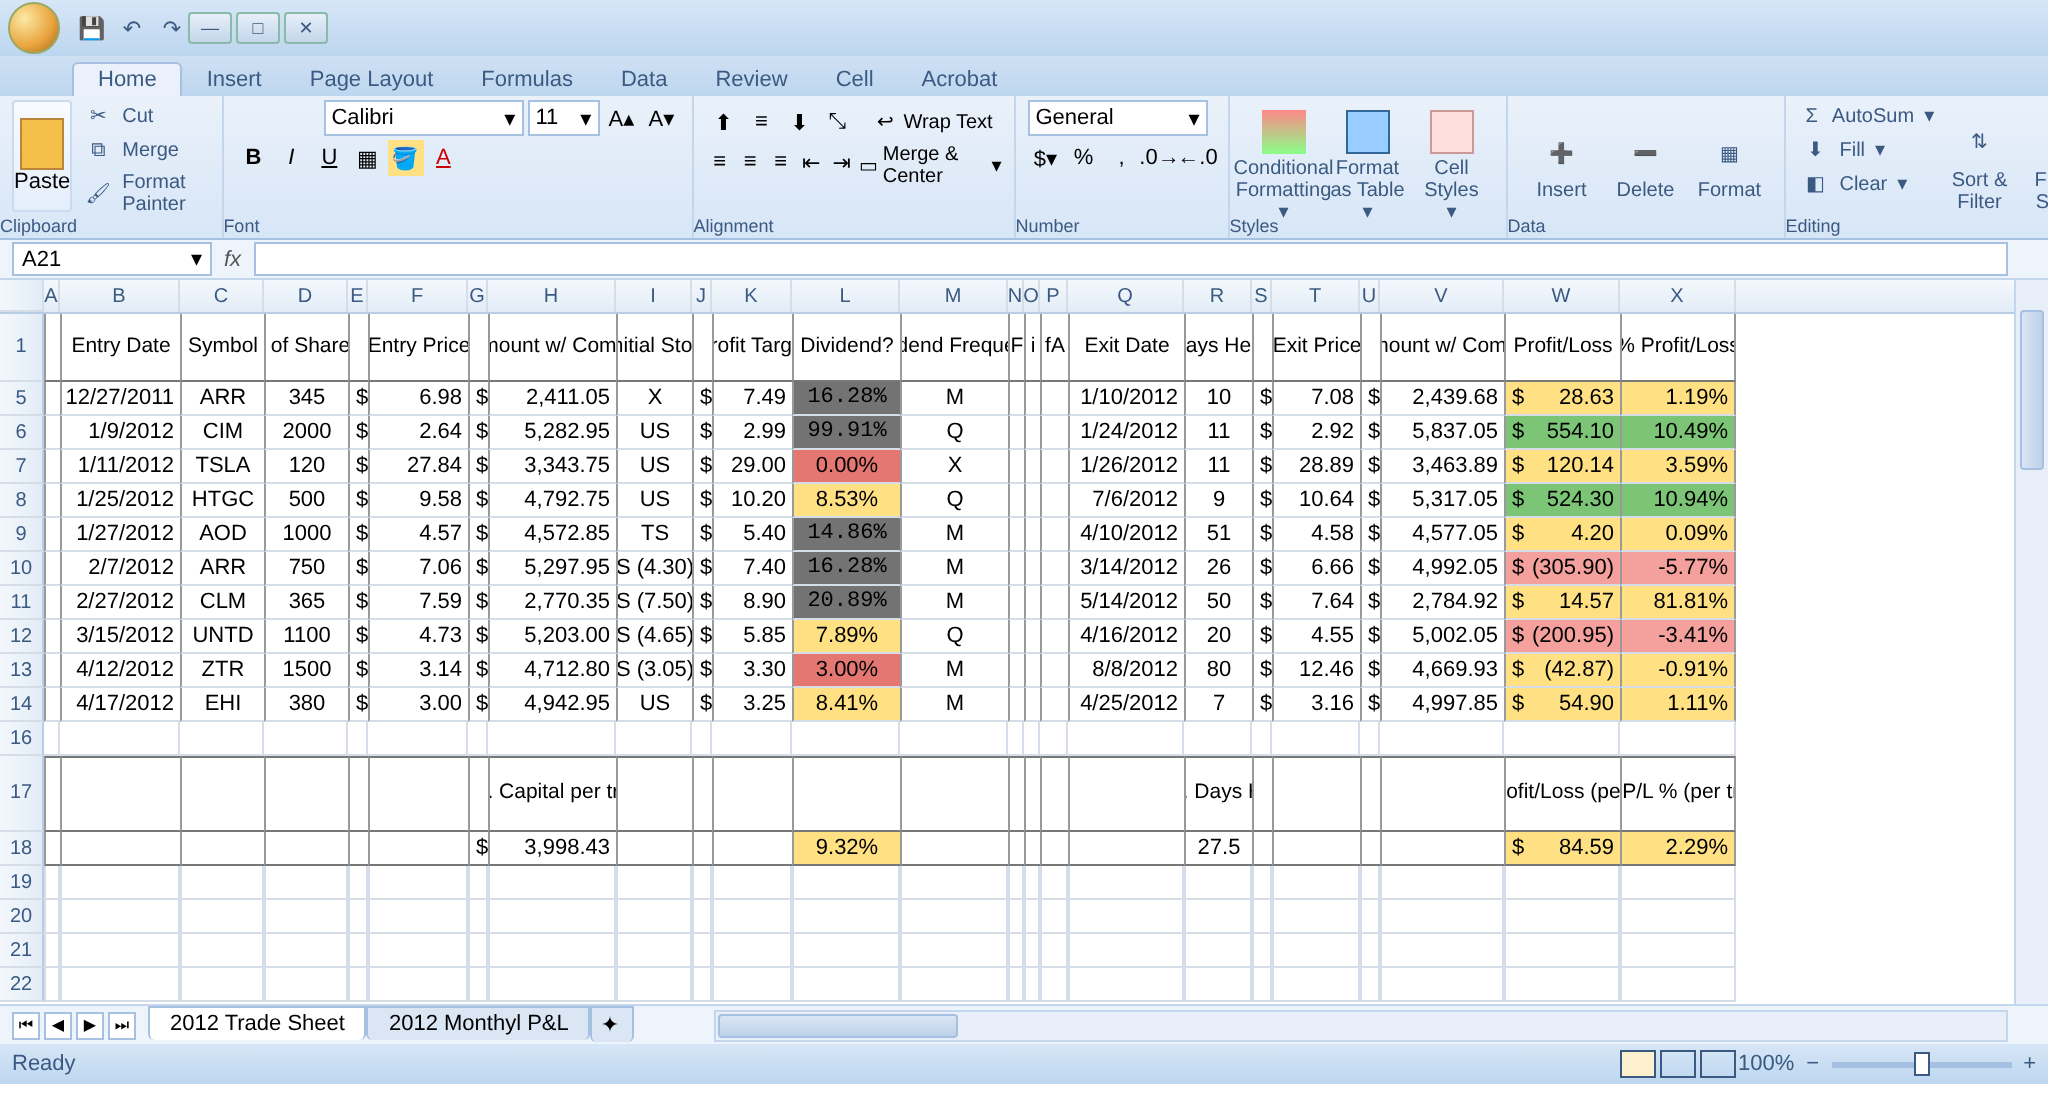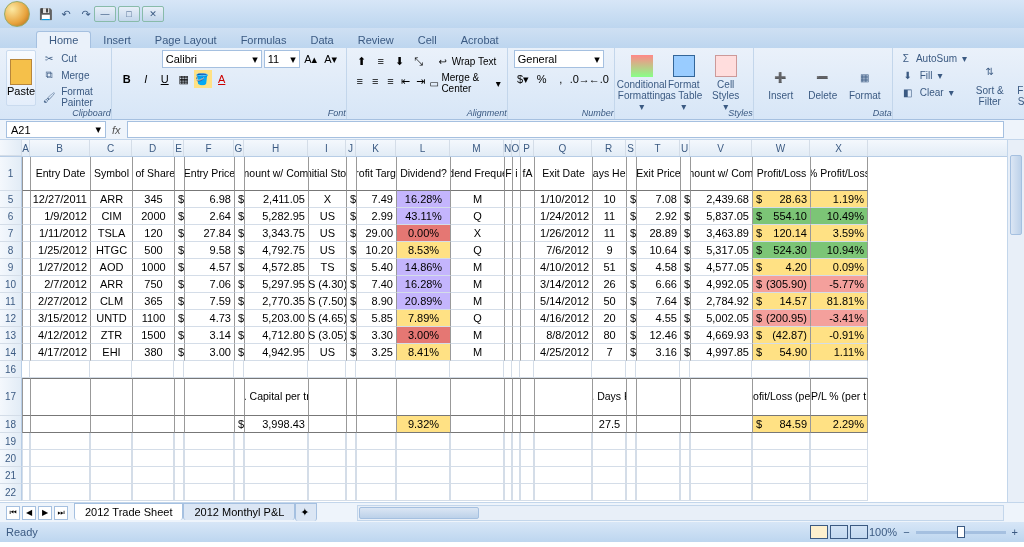--- a/index.html
+++ b/index.html
@@ -15,21 +15,21 @@
 .win-btn { width:22px; height:16px; background:linear-gradient(#e8eff8,#c3d6eb); border:1px solid #8ba; border-radius:2px; display:flex; align-items:center; justify-content:center; font-size:9px; }
 
 
 .tabs { height:20px; background:linear-gradient(#cfe0f3,#bdd6ef); display:flex; align-items:flex-end; padding-left:36px; font-size:11px; }
 .tab { padding:2px 12px; color:#3b5a82; cursor:pointer; }
 .tab.active { background:#eaf1fa; border-radius:3px 3px 0 0; border:1px solid #a5c0e0; border-bottom:none; }
 
 
 .ribbon { height:72px; background:linear-gradient(#eaf1fa,#d7e6f7); border-bottom:1px solid #a5c0e0; display:flex; }
 .group { border-right:1px solid #c3d6eb; padding:2px 6px; display:flex; flex-direction:column; position:relative; }
-.group-label { position:absolute; bottom:1px; left:0; right:0; text-align:right; font-size:9px; color:#3b5a82;font-style:italic; }
+.group-label { position:absolute; bottom:1px; left:0; right:0; text-align:left; font-size:9px; color:#3b5a82; }
 .paste-big { width:38px; height:56px; display:flex; flex-direction:column; align-items:center; justify-content:center; background:linear-gradient(#f8fbff,#e4eefb); border:1px solid #cadbef; border-radius:2px; margin-right:4px; }
 .small-stack { display:flex; flex-direction:column; gap:1px; font-size:10px; color:#3b5a82; }
 .small-stack span { display:flex; align-items:center; gap:3px; padding:1px 2px; }
 .icon-box { width:14px; height:14px; display:inline-flex; align-items:center; justify-content:center; }
 .font-row { display:flex; gap:2px; align-items:center; }
 .combo { background:#fff; border:1px solid #a5c0e0; height:18px; display:flex; align-items:center; padding:0 3px; font-size:11px; }
 .btn-row { display:flex; gap:1px; margin-top:2px; }
 .rb-btn { width:18px; height:18px; display:flex; align-items:center; justify-content:center; border:1px solid transparent; }
 .big-btn { width:42px; display:flex; flex-direction:column; align-items:center; justify-content:center; font-size:10px; color:#3b5a82; text-align:center; line-height:1.1; padding:2px 1px; }
 .big-btn .icon-box { width:22px; height:22px; margin-bottom:2px; }
@@ -54,21 +54,21 @@
 .cell.r { justify-content:flex-end; }
 .cell.l { justify-content:flex-start; }
 .cell.c { justify-content:center; }
 .hdr .cell { background:#fff; font-weight:normal; text-align:center; line-height:1.1; font-size:10.5px; flex-direction:column; border-bottom:1px solid #777; }
 .row.hdr .cell, .row.data .cell, .row.sum .cell, .row.avg .cell { border-left:1px solid #999; border-right:none; }
 .row.hdr .cell:last-child, .row.data .cell:last-child, .row.sum .cell:last-child, .row.avg .cell:last-child { border-right:1px solid #999; }
 .row.data .cell { border-bottom:1px solid #d4dde8; }
 .row.sum .cell { border-top:1px solid #777; border-bottom:1px solid #777; }
 .row.avg .cell { border-bottom:1px solid #777; }
 .cell.money span:first-child { margin-right:auto; }
-.green { background:#c4b5fd; }
+.green { background:#737373;font-family:Liberation Mono, monospace; }
 .yellow { background:#ffe184; }
 .red { background:#e57773; }
 .plgreen { background:#7cc576; }
 .plyellow { background:#ffe184; }
 .plred { background:#f4a09c; }
 .scroll-v { position:absolute; right:0; top:0; bottom:0; width:17px; background:#e8eff8; border-left:1px solid #c3d6eb; }
 .scroll-v .thumb { position:absolute; left:2px; right:2px; top:15px; height:80px; background:linear-gradient(to right,#dbe6f4,#bcd1e9); border:1px solid #a5c0e0; border-radius:2px; }
 
 
 .sheetbar { height:20px; display:flex; align-items:center; background:#eef4fb; border-top:1px solid #c3d6eb; font-size:11px; }
@@ -350,21 +350,21 @@
         <div class="cell wB r">1/9/2012</div>
         <div class="cell wC c">CIM</div>
         <div class="cell wD c">2000</div>
         <div class="cell wE l">$</div>
         <div class="cell wF r">2.64</div>
         <div class="cell wG l">$</div>
         <div class="cell wH r">5,282.95</div>
         <div class="cell wI c">US</div>
         <div class="cell wJ l">$</div>
         <div class="cell wK r">2.99</div>
-        <div class="cell wL c green">43.11%</div>
+        <div class="cell wL c green">99.91%</div>
         <div class="cell wM c">Q</div>
         <div class="cell wN c"></div>
         <div class="cell wO c"></div>
         <div class="cell wP c"></div>
         <div class="cell wQ r">1/24/2012</div>
         <div class="cell wR c">11</div>
         <div class="cell wS l">$</div>
         <div class="cell wT r">2.92</div>
         <div class="cell wU l">$</div>
         <div class="cell wV r">5,837.05</div>

